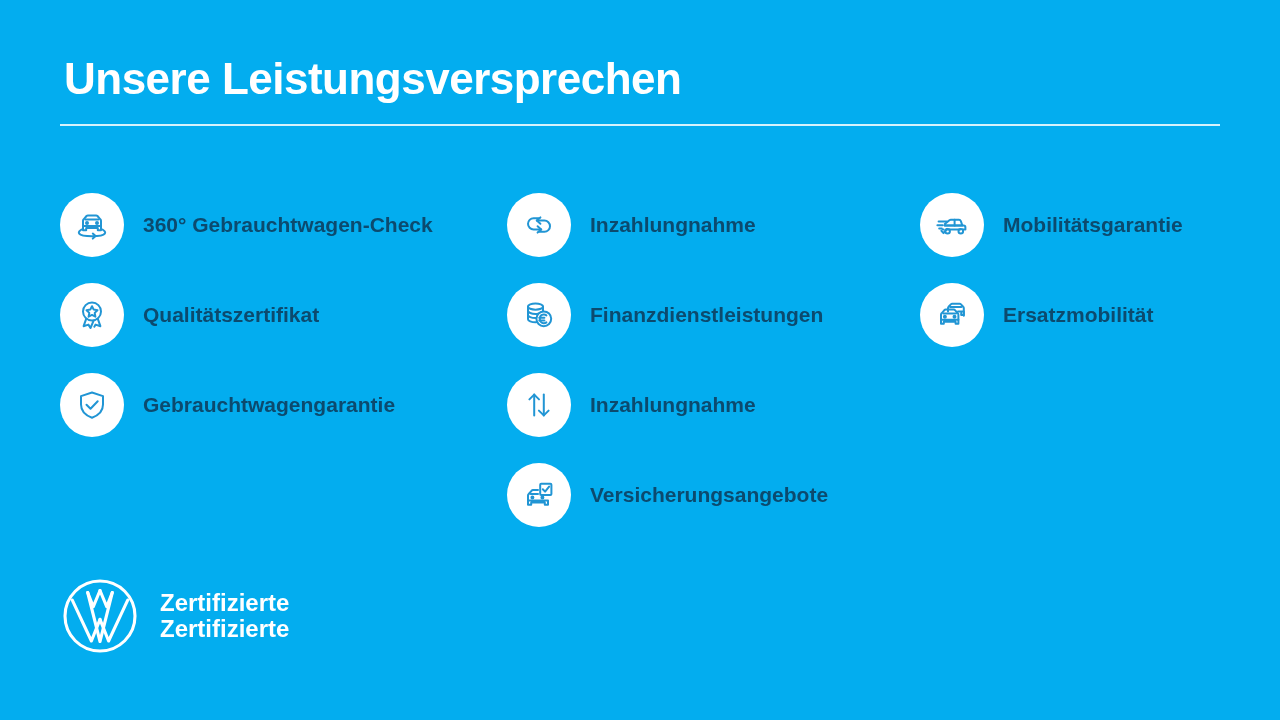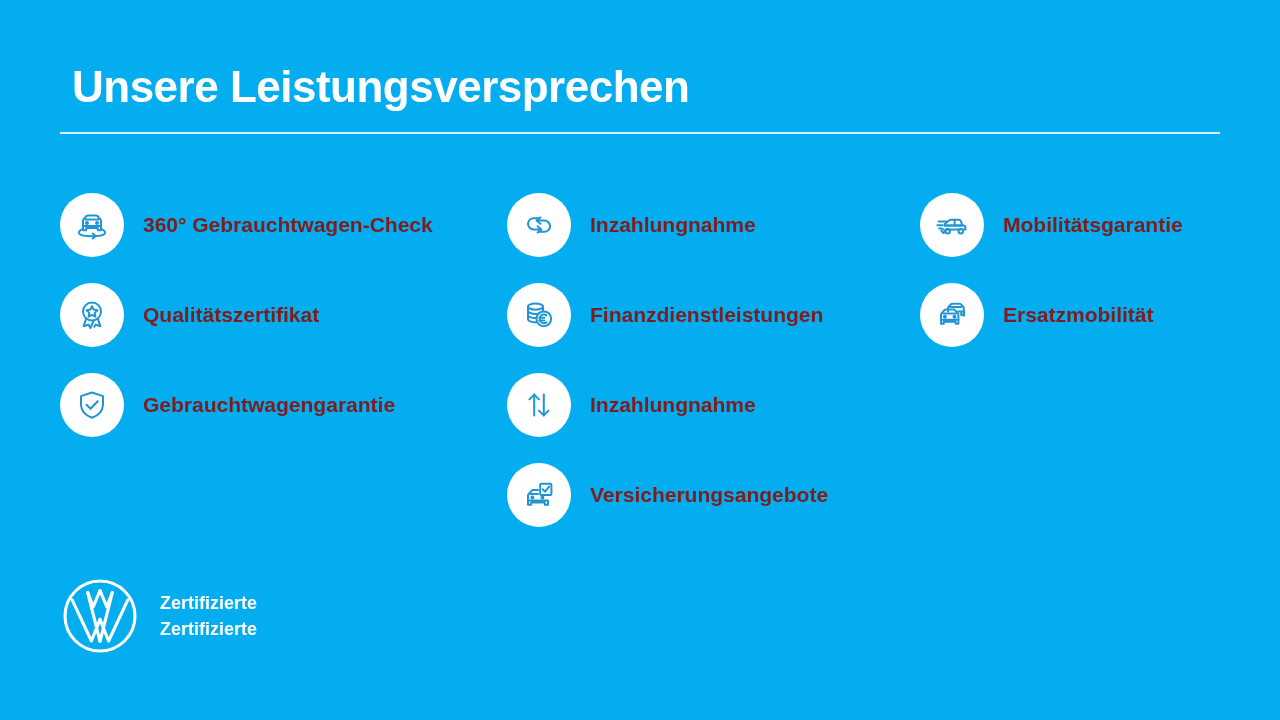--- a/index.html
+++ b/index.html
@@ -22,21 +22,21 @@
   }
 
   
   .header {
     position: absolute;
     left: 60px;
     top: 46px;
     width: 1160px;
   }
   .page-title {
-    margin: 12px;
+    margin: 4px;
     font-size: 44px;
     line-height: 58px;
     font-weight: bold;
     color: #ffffff;
     letter-spacing: -0.5px;
     white-space: nowrap;
   }
   .title-divider {
     margin-top: 16px;
     width: 1160px;
@@ -77,40 +77,40 @@
     justify-content: center;
   }
   .icon-badge svg {
     display: block;
   }
   .benefit-label {
     margin-left: 19px;
     font-size: 21px;
     line-height: 26px;
     font-weight: bold;
-    color: #7f1d1d;
+    color: #0c4a6e;
     white-space: nowrap;
   }
 
   
   .brand-lockup {
     position: absolute;
     left: 62px;
     top: 578px;
     display: flex;
     align-items: center;
   }
   .vw-logo {
     flex: 0 0 auto;
     width: 76px;
     height: 76px;
   }
   .brand-text {
     margin-left: 22px;
-    font-size: 18px;
+    font-size: 24px;
     line-height: 26px;
     font-weight: bold;
     color: #ffffff;
   }
   .brand-text span {
     display: block;
     white-space: nowrap;
   }
 </style>
 </head>

